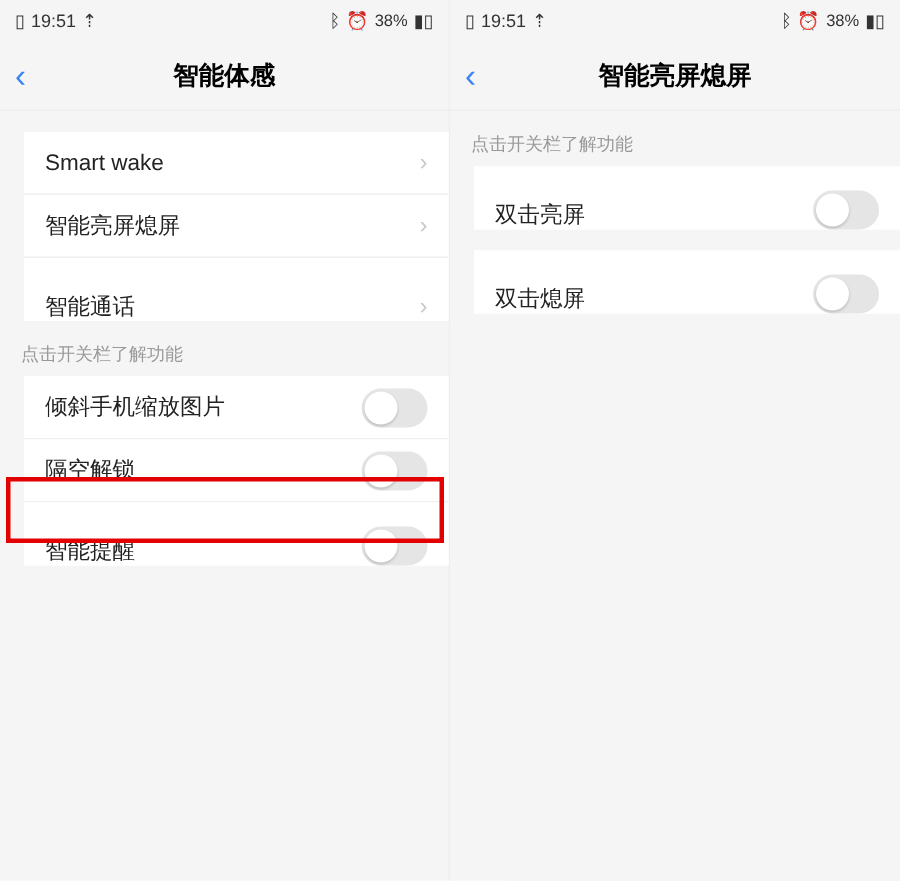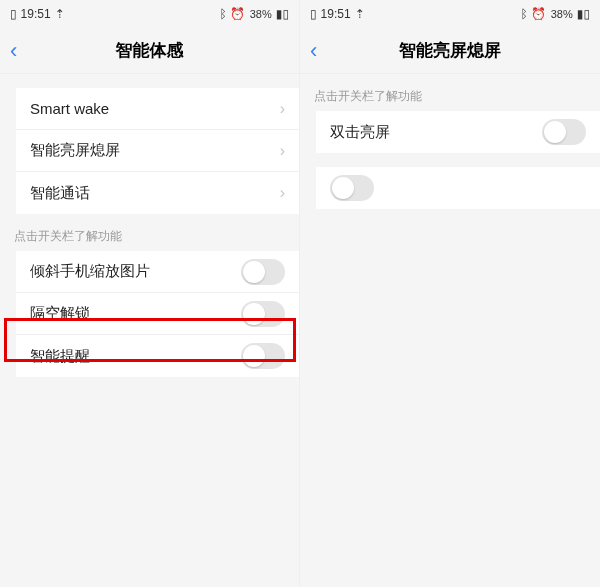--- a/index.html
+++ b/index.html
@@ -76,21 +76,21 @@
   }
   .row {
     height: 42px;
     display: flex;
     align-items: center;
     padding: 0 14px;
     background: #fff;
     position: relative;
     border-bottom: 1px solid #efefef;
   }
-  .row:last-child { border-bottom: none; }
+  .row:last-child { border-bottom: none; align-items: flex-end; }
   .row-label {
     flex: 1;
     font-size: 15px;
     color: #222;
   }
   .chevron {
     color: #c7c7cc;
     font-size: 16px;
   }
 
@@ -221,20 +221,21 @@
           <div class="toggle off">
             <div class="knob"></div>
           </div>
         </div>
       </div>
 
     <div class="gap"></div>
 
     <div class="list" id="right-g2">
         <div class="row">
+          <span class="row-label">双击熄屏</span>
           <div class="toggle off">
             <div class="knob"></div>
           </div>
         </div>
       </div>
   </div>
 
 </div>
 
 </body></html>

